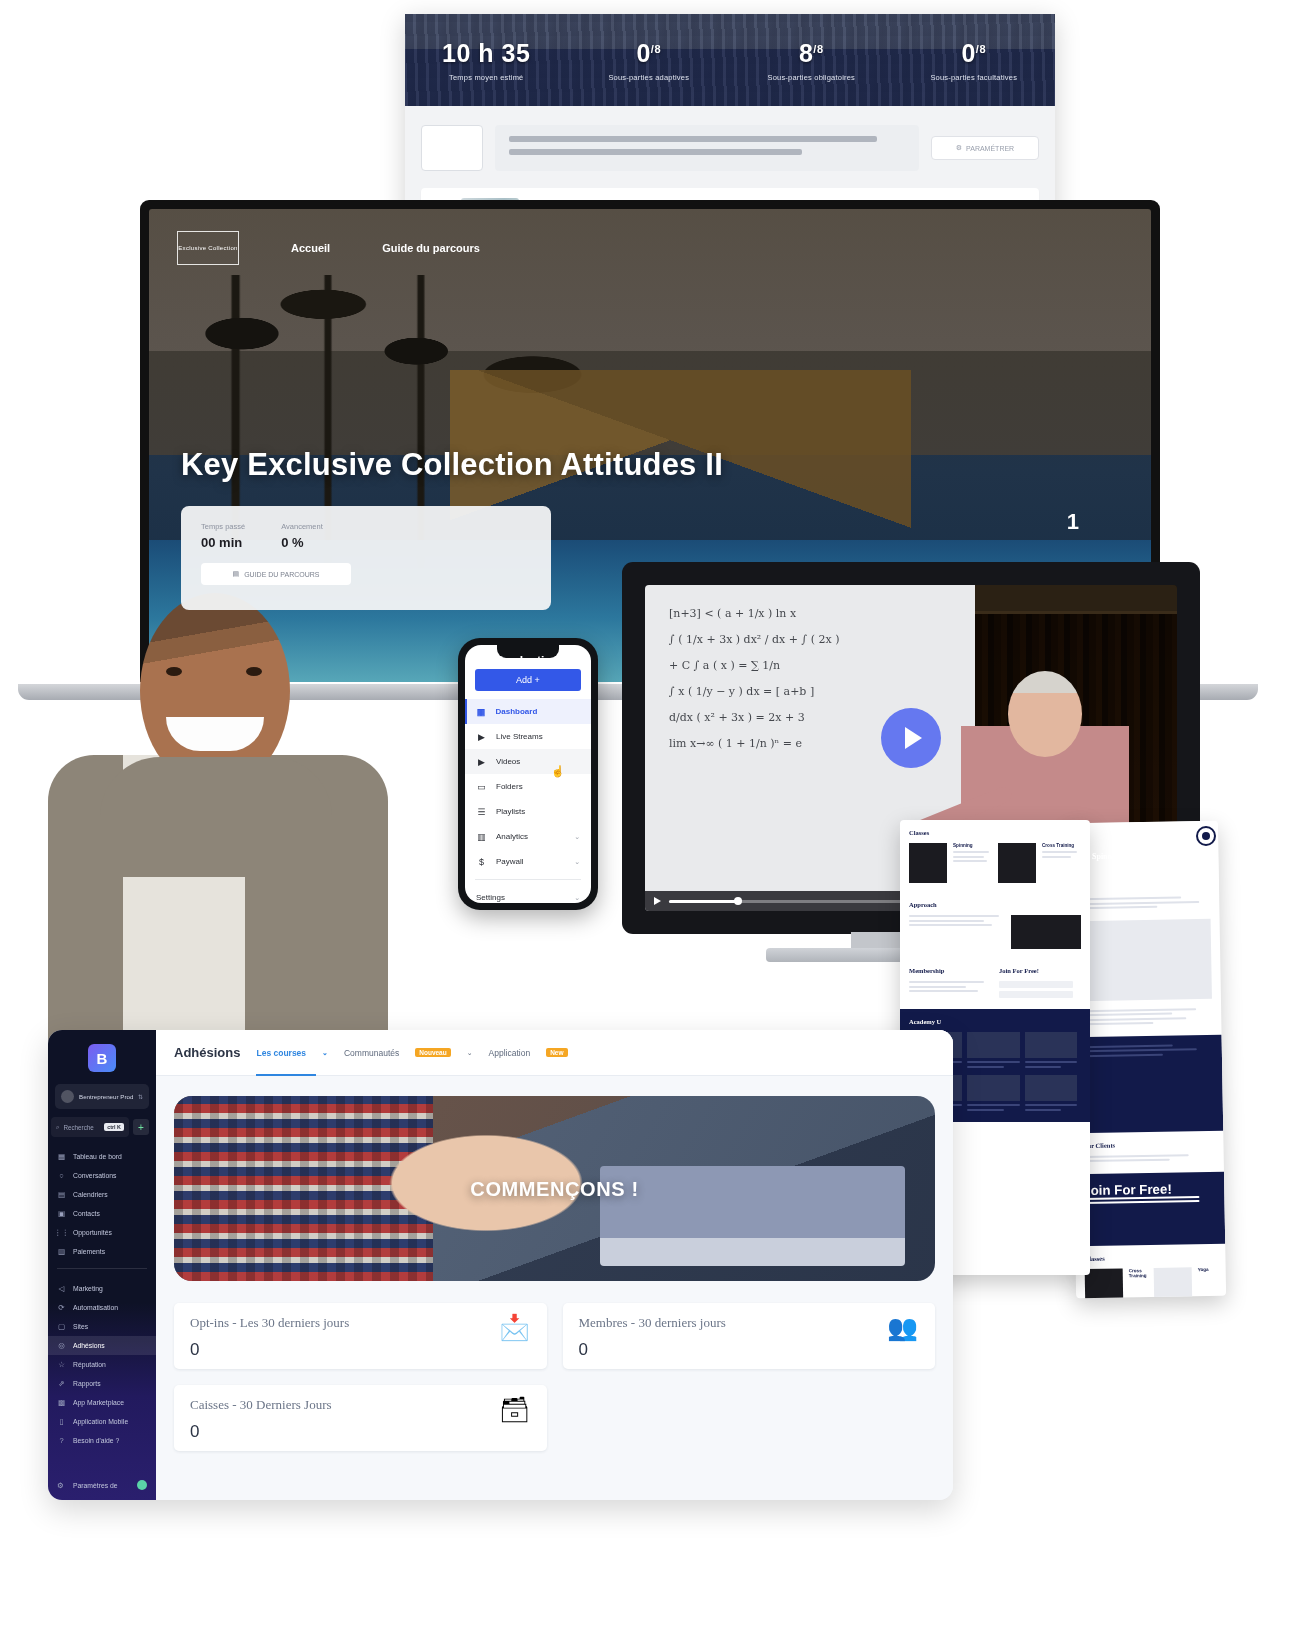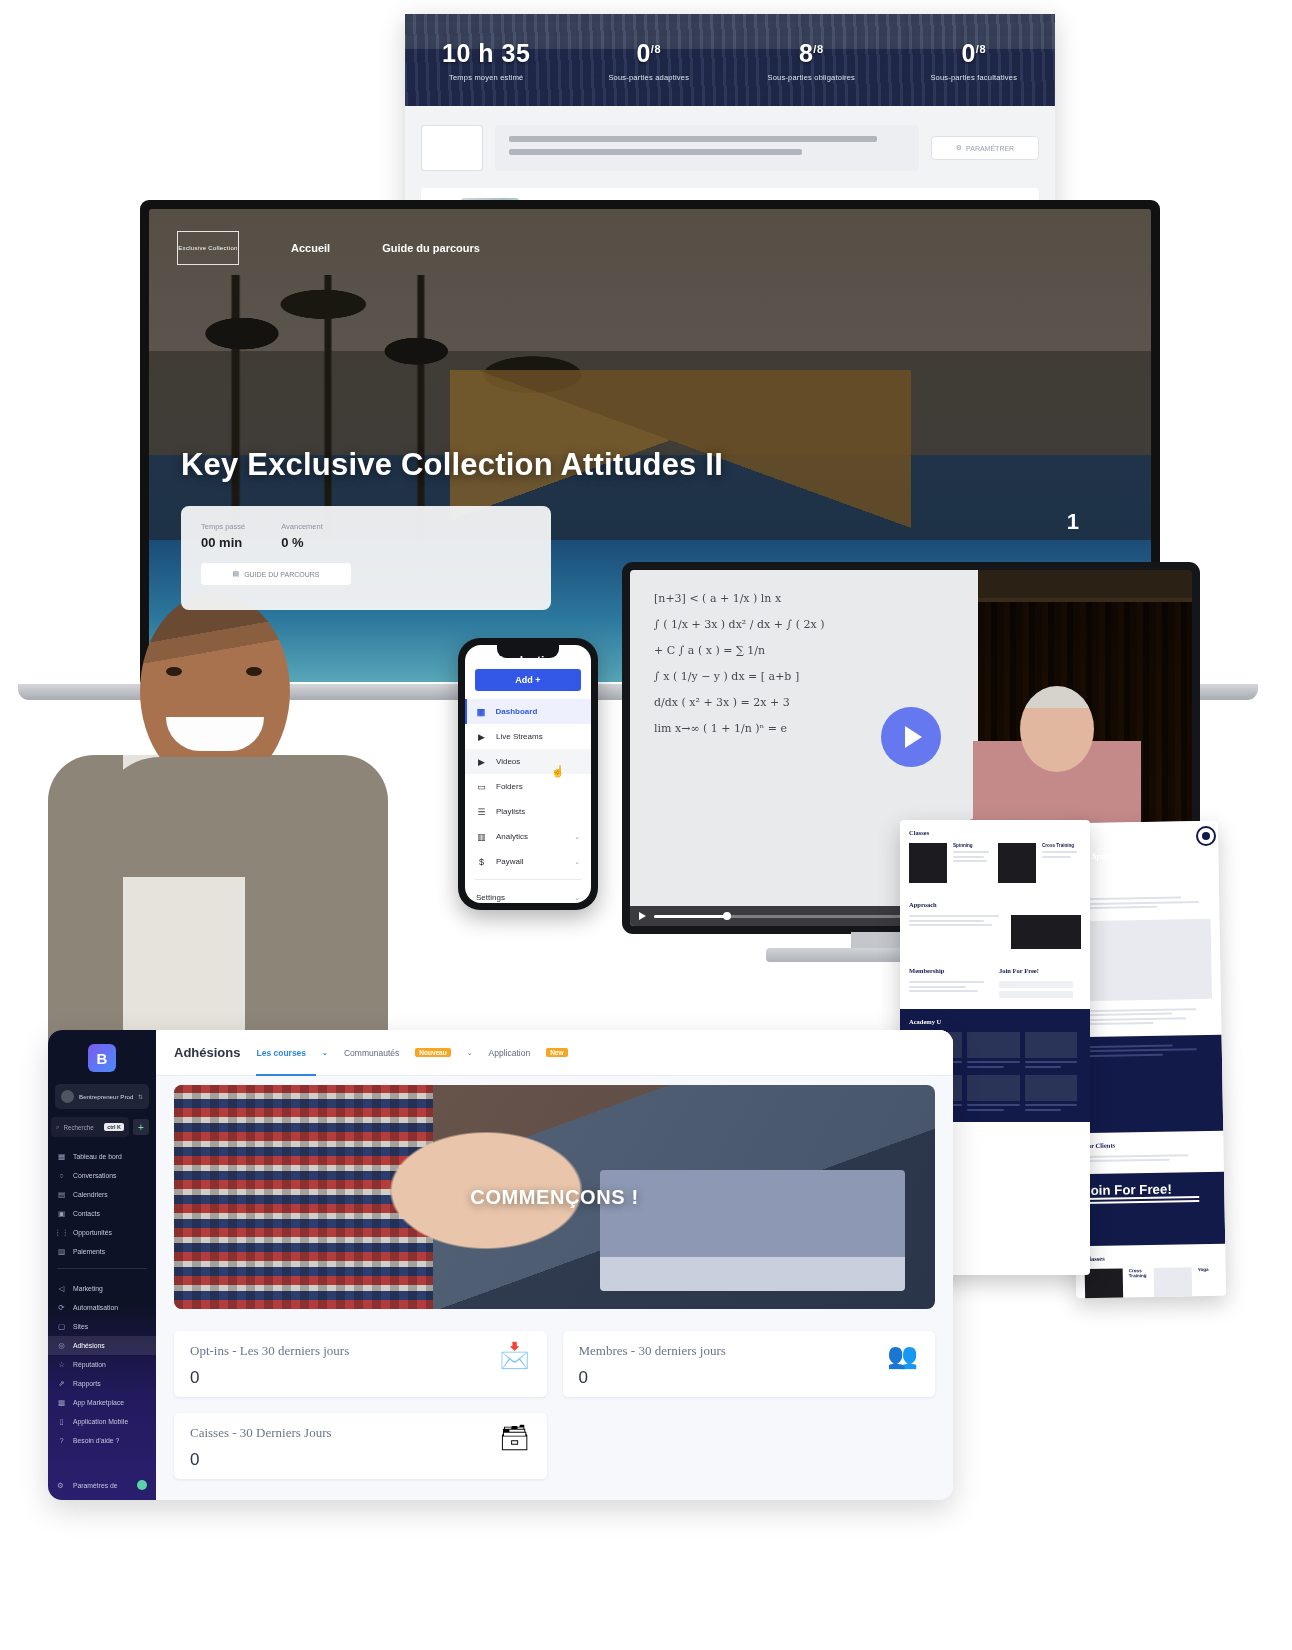--- a/index.html
+++ b/index.html
@@ -171,21 +171,21 @@
   .laptop-base{
     position:absolute; left:0; bottom:0; width:1240px; height:16px;
     background:linear-gradient(180deg,#d4d6da,#a7abb2);
     border-radius:0 0 11px 11px;
   }
 
   
   .monitor{ position:absolute; left:622px; top:562px; width:578px; height:400px; }
   .mon-screen{
     position:absolute;left:0;top:0;width:578px;height:372px;background:#15161a;
-    border-radius:11px; padding:8px;
+    border-radius:11px; padding:23px;
   }
   .mon-inner{
     width:100%;height:100%;border-radius:4px;overflow:hidden;position:relative;
     background:linear-gradient(90deg,#e9eaec 0 62%, #1b1409 62% 100%);
   }
   .wb-math{
     position:absolute;left:18px;top:10px;width:58%;height:82%;
     color:#2a2d33; font-family:"DejaVu Serif", serif; font-size:11px; line-height:26px;
     filter:blur(.35px); padding:6px 0 0 6px; opacity:.86;
     overflow:hidden;
@@ -244,21 +244,21 @@
     background:#111316;border-radius:22px;padding:7px;
     box-shadow:0 8px 22px rgba(0,0,0,.3);
   }
   .phone-inner{ width:100%;height:100%;background:#fff;border-radius:16px;overflow:hidden;position:relative;}
   .notch{
     position:absolute;left:50%;transform:translateX(-50%);top:0;width:62px;height:13px;
     background:#111316;border-radius:0 0 9px 9px;
   }
   .ph-add{
     margin:24px 10px 8px 10px;height:22px;background:#3358e8;border-radius:3px;
-    display:flex;align-items:center;justify-content:center;color:#fff;font-size:9px;font-weight:bold;
+    display:flex;align-items:center;justify-content:center;color:#fff;font-size:9px;font-weight:normal;
   }
   .ph-item{
     display:flex;align-items:center;gap:9px;height:25px;padding:0 11px;font-size:8px;color:#2c2f36;
   }
   .ph-item.active{ background:#eef1fd;color:#3358e8;font-weight:bold;border-left:2.5px solid #3358e8;padding-left:8.5px;}
   .ph-item.hov{ background:#f4f5f7; }
   .ph-ico{ width:11px;height:11px;display:flex;align-items:center;justify-content:center;font-size:9px;flex:none;}
   .ph-chev{ margin-left:auto;font-size:7px;color:#9aa0aa;}
   .ph-div{ height:1px;background:#e7e9ec;margin:5px 10px;}
   .cursor{
@@ -350,21 +350,21 @@
   .crm-tab{ display:flex;align-items:center;gap:16px;font-size:8.5px;color:#5f6a7d;position:relative;height:46px;}
   .crm-tab.act{ color:#2f86e0; font-weight:bold; }
   .crm-tab.act::after{
     content:"";position:absolute;left:0;right:12px;bottom:0;height:2px;background:#2f86e0;
   }
   .crm-tab .cv{ font-size:7px; }
   .badge-n{
     background:#f5a623;color:#fff;font-size:6.5px;font-weight:bold;border-radius:2px;padding:1px 4px;
   }
   .crm-hero{
-    margin:9px 18px 0 18px;height:224px;border-radius:8px;overflow:hidden;position:relative;
+    margin:20px 18px 0 18px;height:185px;border-radius:18px;overflow:hidden;position:relative;
     background:
       linear-gradient(120deg, rgba(30,36,52,.28), rgba(20,28,46,.45)),
       linear-gradient(160deg,#8c6c56 0 36%, #6f8198 36% 64%, #3d4a60 64% 100%);
   }
   .crm-hero .plaid{
     position:absolute;left:0;top:0;width:34%;height:100%;
     background:
       repeating-linear-gradient(0deg,#b83b3b 0 9px,#2c3c6e 9px 18px,#d8d4cc 18px 24px),
       repeating-linear-gradient(90deg,rgba(0,0,0,.22) 0 9px,rgba(255,255,255,.12) 9px 18px);
     background-blend-mode:multiply;

